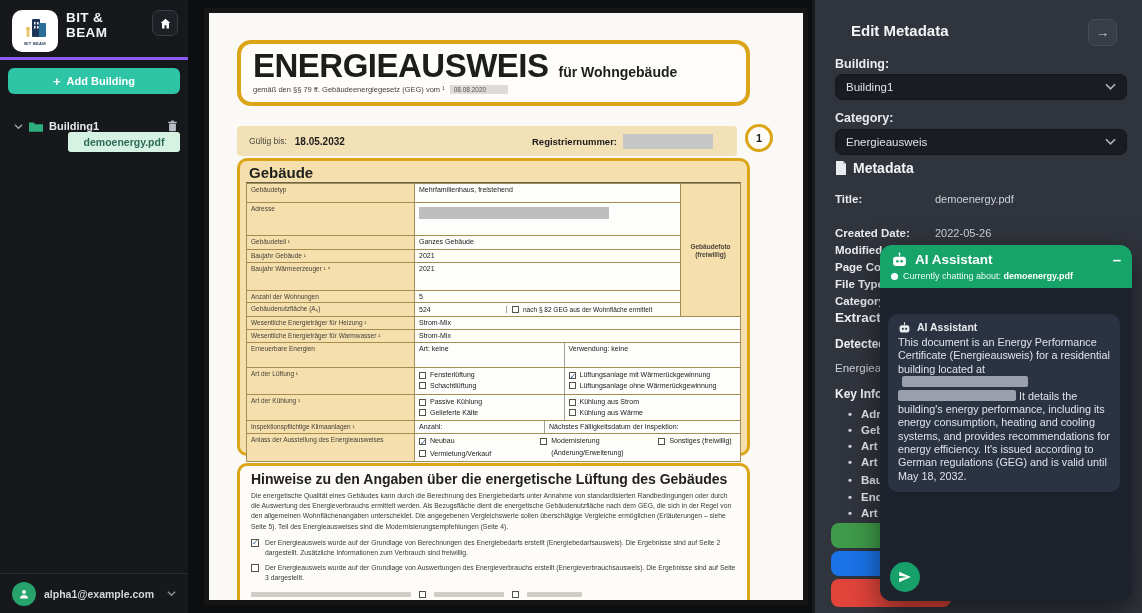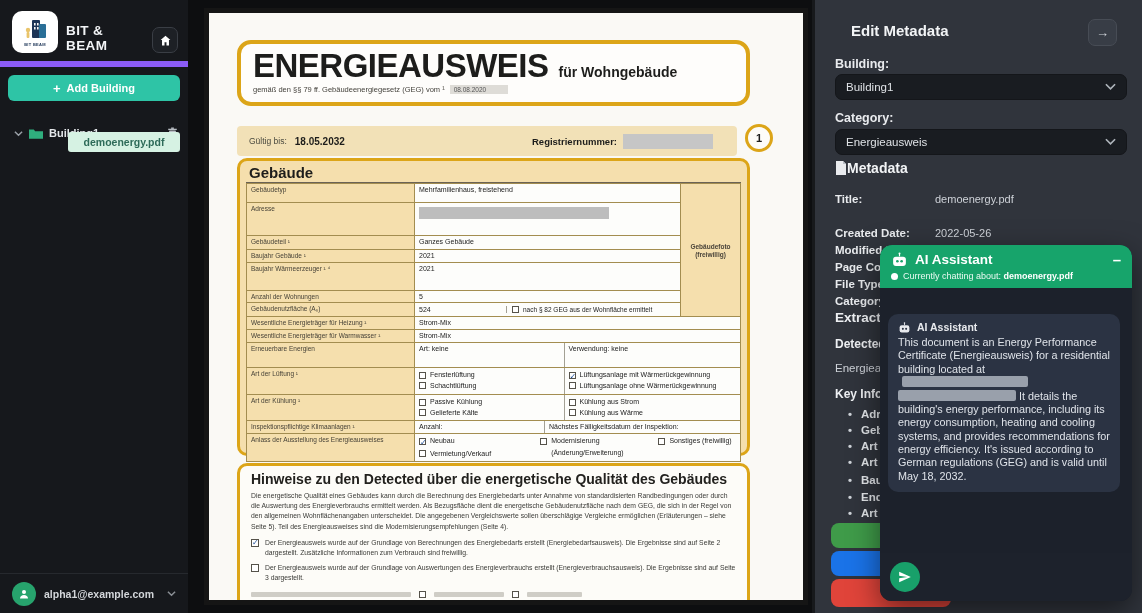--- a/index.html
+++ b/index.html
@@ -2,21 +2,21 @@
 <html><head>
 <meta charset="utf-8">
 <style>
   * { margin:0; padding:0; box-sizing:border-box; }
   html,body { background:#0a0b0d; }
   #app { position:relative; width:1142px; height:613px; overflow:hidden;
          font-family:"Liberation Sans", sans-serif; background:#0e0f12; }
 
   
   .sidebar { position:absolute; left:0; top:0; bottom:0; width:188px; background:#16181c; z-index:3; }
-  .sb-head { display:flex; align-items:flex-end; gap:8px; padding:10px 10px 8px 12px; border-bottom:6px solid #8b5cf6; height:67px; }
+  .sb-head { display:flex; align-items:flex-start; gap:8px; padding:10px 10px 8px 12px; border-bottom:3px solid #8b5cf6; height:60px; }
   .logo { width:46px; height:42px; background:#ffffff; border-radius:10px; display:flex; flex-direction:column; align-items:center; justify-content:center; flex:none; cursor:pointer; }
   .logo svg { display:block; }
   .logo-cap { font-size:4px; font-weight:bold; color:#1d3557; letter-spacing:.3px; }
   .brand { flex:1; color:#f2f4f6; font-size:13.5px; font-weight:bold; letter-spacing:.4px; }
   .home-btn { width:26px; height:26px; border:1px solid #3a3e45; border-radius:7px; background:#1d2025; color:#fff; display:flex; align-items:center; justify-content:center; cursor:pointer; flex:none; }
   .add-btn { display:flex; align-items:center; justify-content:center; gap:6px; margin:8px 8px 0 8px; height:26px; width:172px;
              background:#2ec4a6; border:none; border-radius:6px; color:#fff; font-size:11px; font-weight:bold; cursor:pointer; }
   .add-plus { font-size:13px; font-weight:bold; }
   .tree-row { display:flex; align-items:center; gap:6px; margin:22px 10px 0 14px; height:20px; cursor:pointer; }
   .tree-chev { color:#9aa0a7; flex:none; display:flex; }
@@ -96,21 +96,21 @@
 
   
   .meta-panel { position:absolute; right:0; top:0; bottom:0; width:330px; background:#30343c; border-left:3px solid #17191c; z-index:2; }
   .mp-title { position:absolute; left:36px; top:22px; font-size:15px; font-weight:bold; color:#f2f4f6; }
   .mp-arrow { position:absolute; left:273px; top:19px; width:29px; height:27px; background:#383d46; border:1px solid #474c55;
               border-radius:7px; color:#cfd3d9; font-size:13px; display:flex; align-items:center; justify-content:center; cursor:pointer; }
   .mp-lab { position:absolute; left:20px; font-size:12.5px; font-weight:bold; color:#e9ebee; }
   .mp-select { position:absolute; left:20px; width:292px; height:26px; background:#191c21; border:1px solid #14161a; border-radius:7px;
                color:#dfe2e6; font-size:11.5px; display:flex; align-items:center; padding:0 10px; cursor:pointer; }
   .mp-select .chev { margin-left:auto; color:#aeb4bb; display:flex; }
-  .mp-meta-head { position:absolute; left:20px; top:160px; display:flex; align-items:center; 
+  .mp-meta-head { position:absolute; left:20px; top:160px; display:flex; align-items:center; gap:6px;
                   font-size:14px; font-weight:bold; color:#f2f4f6; }
   .mfield { position:absolute; left:20px; width:300px; display:flex; }
   .mfield .fl { width:100px; flex:none; font-size:11.5px; font-weight:bold; color:#e9ebee; }
   .mfield .fv { font-size:11px; color:#ced2d8; }
   .mp-h2 { position:absolute; left:20px; font-weight:bold; color:#eef0f3; }
   .mp-txt { position:absolute; left:20px; font-size:11.5px; color:#ced2d8; }
   .mbullet { position:absolute; left:33px; display:flex; gap:9px; font-size:11.5px; font-weight:bold; color:#e4e7ea; }
   .mbullet::before { content:"•"; color:#cfd3d9; }
   .badge { position:absolute; left:16px; width:120px; border-radius:8px; }
 
@@ -385,21 +385,21 @@
                       <span class="cb"></span>
                       <span>Sonstiges (freiwillig)</span>
                     </div>
                 </div>
               </div>
             </div>
           </div>
         </div>
 
         <div class="hbox">
-          <div class="htitle">Hinweise zu den Detected über die energetische Qualität des Gebäudes</div>
+          <div class="htitle">Hinweise zu den Angaben über die energetische Lüftung des Gebäudes</div>
           <div class="hpara">Die energetische Qualität eines Gebäudes kann durch die Berechnung des Energiebedarfs unter Annahme von standardisierten Randbedingungen oder durch die Auswertung des Energieverbrauchs ermittelt werden. Als Bezugsfläche dient die energetische Gebäudenutzfläche nach dem GEG, die sich in der Regel von den allgemeinen Wohnflächenangaben unterscheidet. Die angegebenen Vergleichswerte sollen überschlägige Vergleiche ermöglichen (Erläuterungen – siehe Seite 5). Teil des Energieausweises sind die Modernisierungsempfehlungen (Seite 4).</div>
           <div class="hitem">
             <span class="cb on"></span>
             <span class="ht">Der Energieausweis wurde auf der Grundlage von Berechnungen des Energiebedarfs erstellt (Energiebedarfsausweis). Die Ergebnisse sind auf Seite 2 dargestellt. Zusätzliche Informationen zum Verbrauch sind freiwillig.</span>
           </div>
           <div class="hitem">
             <span class="cb"></span>
             <span class="ht">Der Energieausweis wurde auf der Grundlage von Auswertungen des Energieverbrauchs erstellt (Energieverbrauchsausweis). Die Ergebnisse sind auf Seite 3 dargestellt.</span>
           </div>
           <div class="prow">

